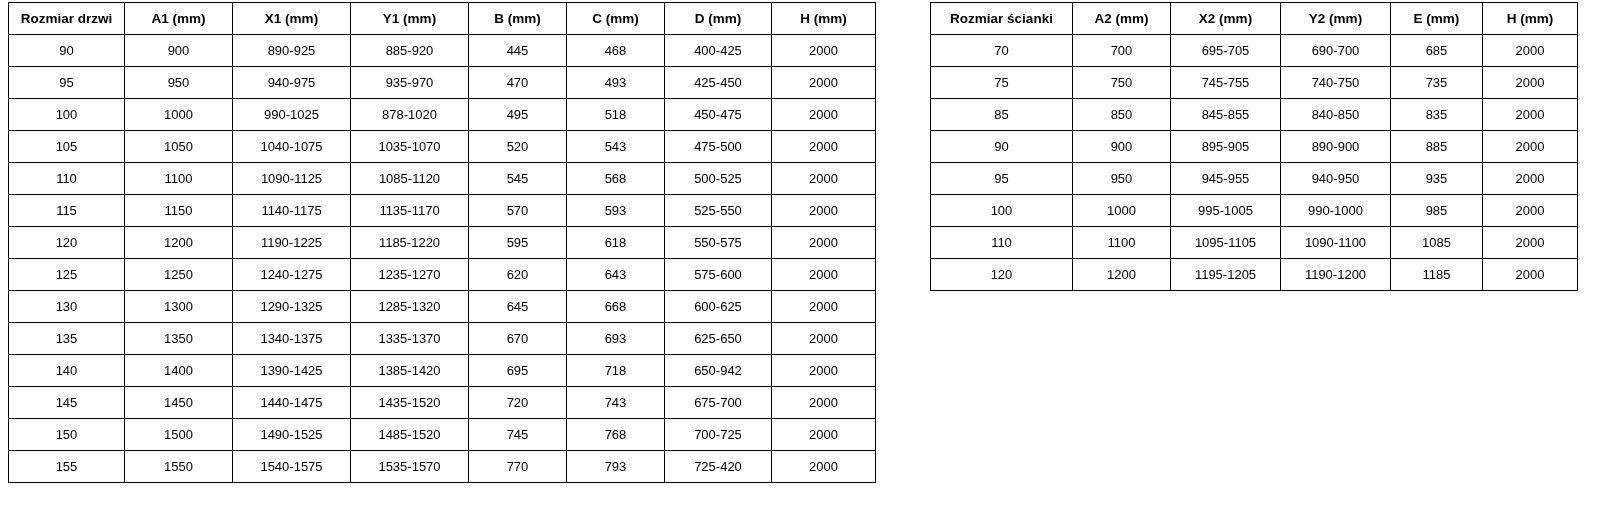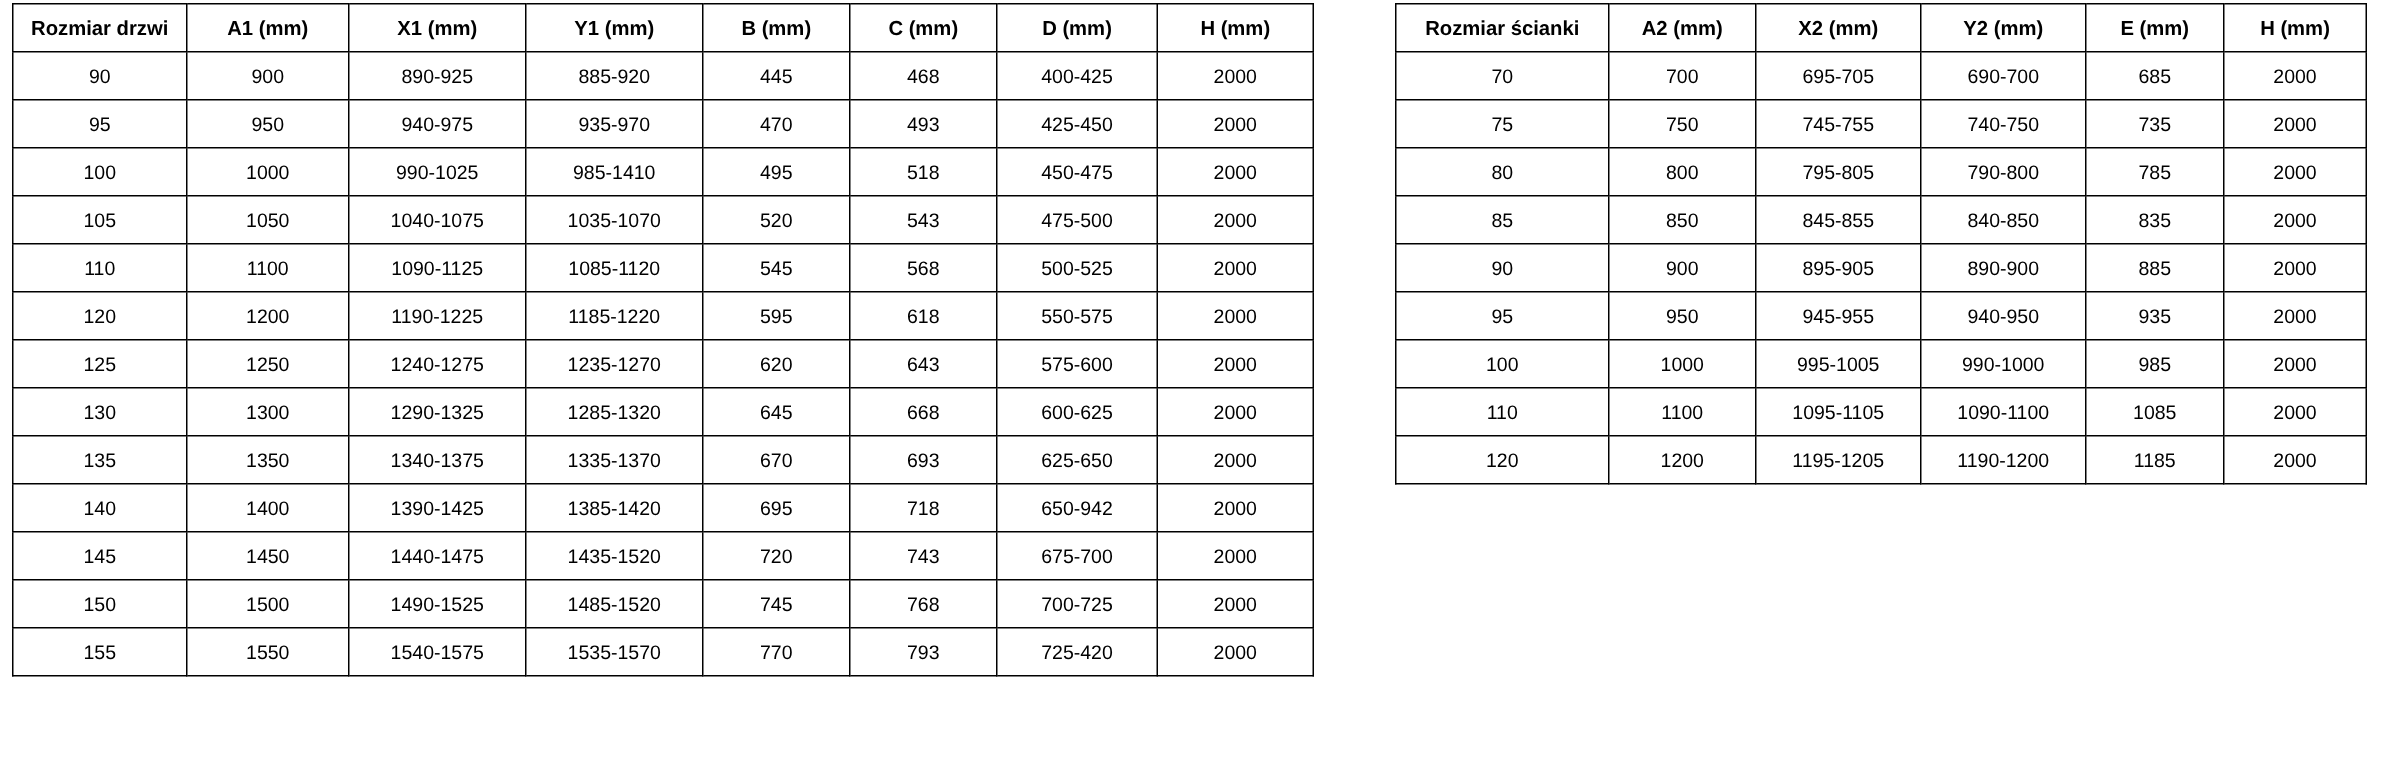--- a/index.html
+++ b/index.html
@@ -116,21 +116,21 @@
             <td>935-970</td>
             <td>470</td>
             <td>493</td>
             <td>425-450</td>
             <td>2000</td>
           </tr>
           <tr>
             <td>100</td>
             <td>1000</td>
             <td>990-1025</td>
-            <td>985-1410</td>
+            <td>878-1020</td>
             <td>495</td>
             <td>518</td>
             <td>450-475</td>
             <td>2000</td>
           </tr>
           <tr>
             <td>105</td>
             <td>1050</td>
             <td>1040-1075</td>
             <td>1035-1070</td>
@@ -140,20 +140,30 @@
             <td>2000</td>
           </tr>
           <tr>
             <td>110</td>
             <td>1100</td>
             <td>1090-1125</td>
             <td>1085-1120</td>
             <td>545</td>
             <td>568</td>
             <td>500-525</td>
+            <td>2000</td>
+          </tr>
+          <tr>
+            <td>115</td>
+            <td>1150</td>
+            <td>1140-1175</td>
+            <td>1135-1170</td>
+            <td>570</td>
+            <td>593</td>
+            <td>525-550</td>
             <td>2000</td>
           </tr>
           <tr>
             <td>120</td>
             <td>1200</td>
             <td>1190-1225</td>
             <td>1185-1220</td>
             <td>595</td>
             <td>618</td>
             <td>550-575</td>
@@ -264,28 +274,20 @@
           </tr>
           <tr>
             <td>75</td>
             <td>750</td>
             <td>745-755</td>
             <td>740-750</td>
             <td>735</td>
             <td>2000</td>
           </tr>
           <tr>
-            <td>80</td>
-            <td>800</td>
-            <td>795-805</td>
-            <td>790-800</td>
-            <td>785</td>
-            <td>2000</td>
-          </tr>
-          <tr>
             <td>85</td>
             <td>850</td>
             <td>845-855</td>
             <td>840-850</td>
             <td>835</td>
             <td>2000</td>
           </tr>
           <tr>
             <td>90</td>
             <td>900</td>

